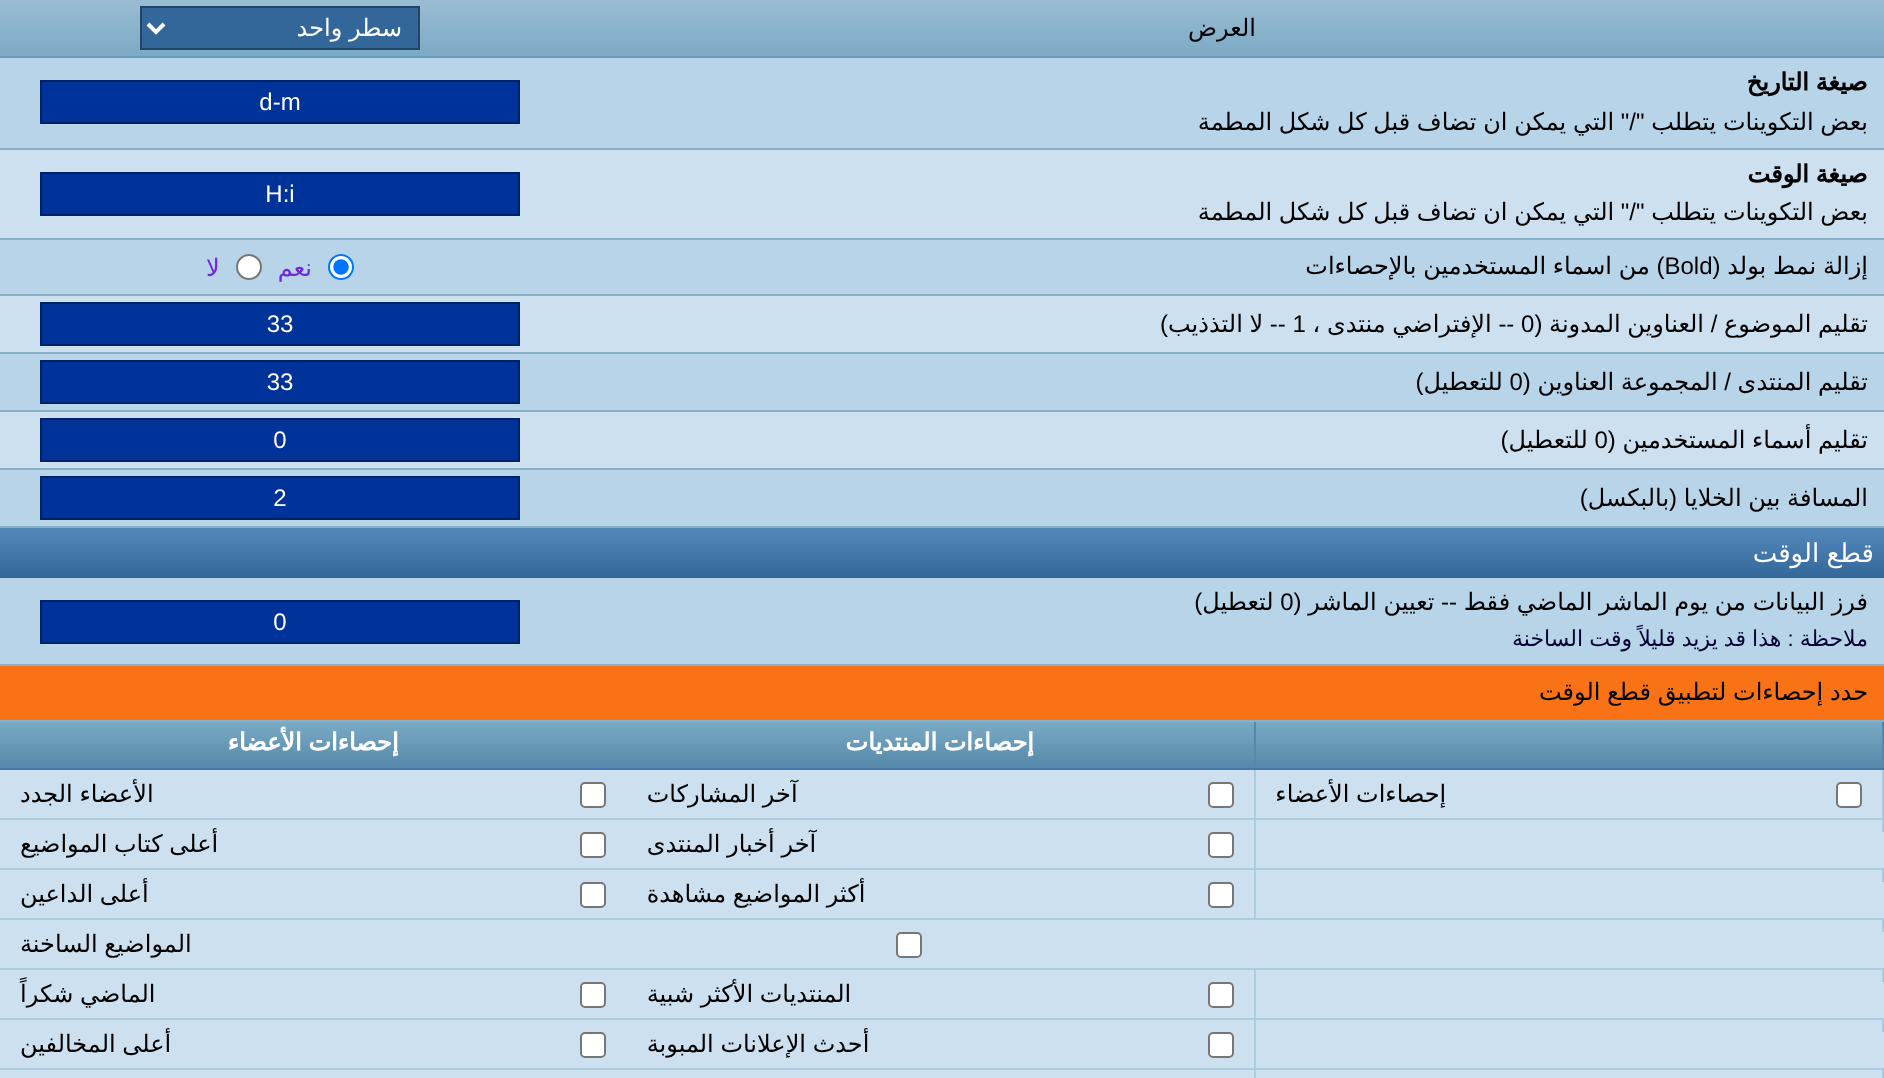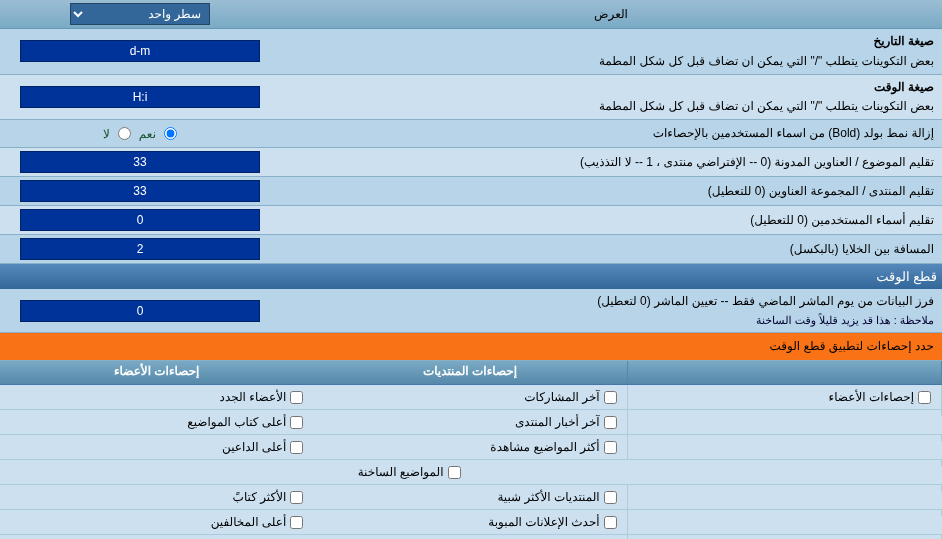--- a/index.html
+++ b/index.html
@@ -80,21 +80,21 @@
       font-size: 12px;
       height: 22px;
     }
     .radio-group {
       display: flex;
       align-items: center;
       gap: 8px;
       direction: rtl;
     }
     .radio-label {
-      color: #14532d;
+      color: #6d28d9;
       font-size: 12px;
       text-align: center;
     }
     .section-title-row {
       background: linear-gradient(to bottom, #5588bb, #336699);
       color: #fff;
       text-align: right;
       padding: 5px;
       font-weight: normal;
       font-size: 13px;
@@ -138,20 +138,21 @@
       border-right: none;
     }
     .checkbox-item {
       display: flex;
       align-items: center;
       gap: 4px;
       padding: 2px 4px;
       font-size: 12px;
       color: #000;
       direction: rtl;
+      justify-content: space-between;
     }
     .note-text {
       color: #000033;
       font-size: 11px;
       direction: rtl;
     }
     .bold-text {
       font-weight: bold;
     }
     .two-line-label {
@@ -332,21 +333,21 @@
     </div>
     <div class="col-third">
       <div class="checkbox-item">
         <input type="checkbox" style="">
         <span>المنتديات الأكثر شبية</span>
       </div>
     </div>
     <div class="col-third">
       <div class="checkbox-item">
         <input type="checkbox" style="">
-        <span>الأكثر كتابً</span>
+        <span>الماضي شكراً</span>
       </div>
     </div>
   </div>
   <div class="checkbox-row" style="background:#cce0f0;">
     <div class="col-third">
     </div>
     <div class="col-third">
       <div class="checkbox-item">
         <input type="checkbox" style="">
         <span>أحدث الإعلانات المبوبة</span>

